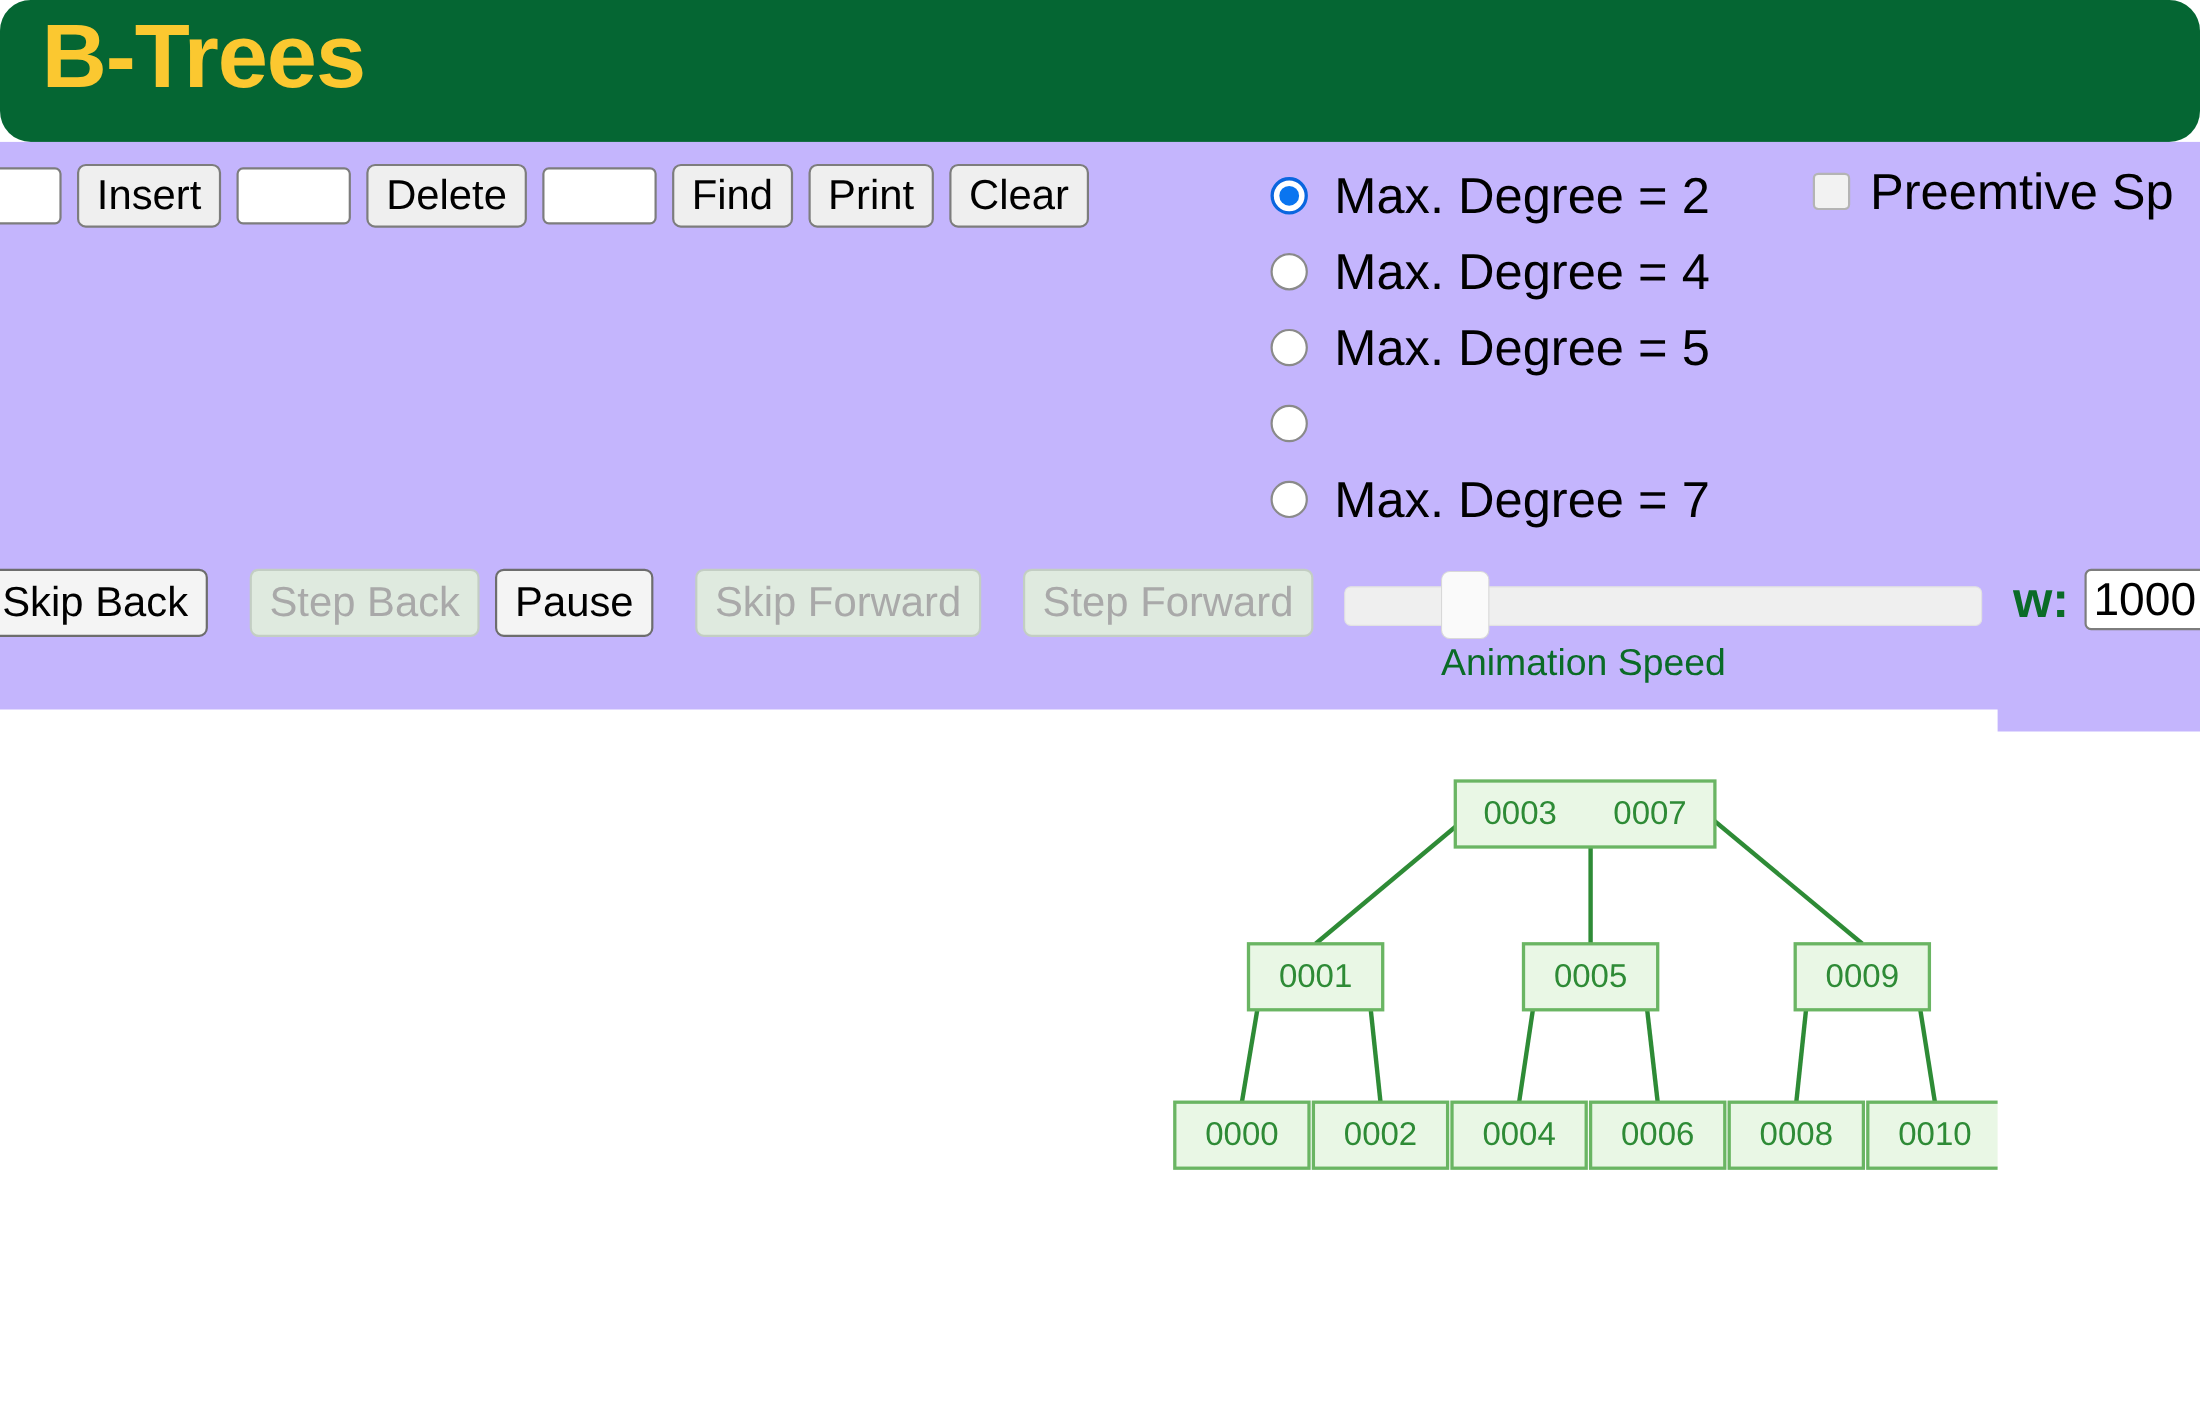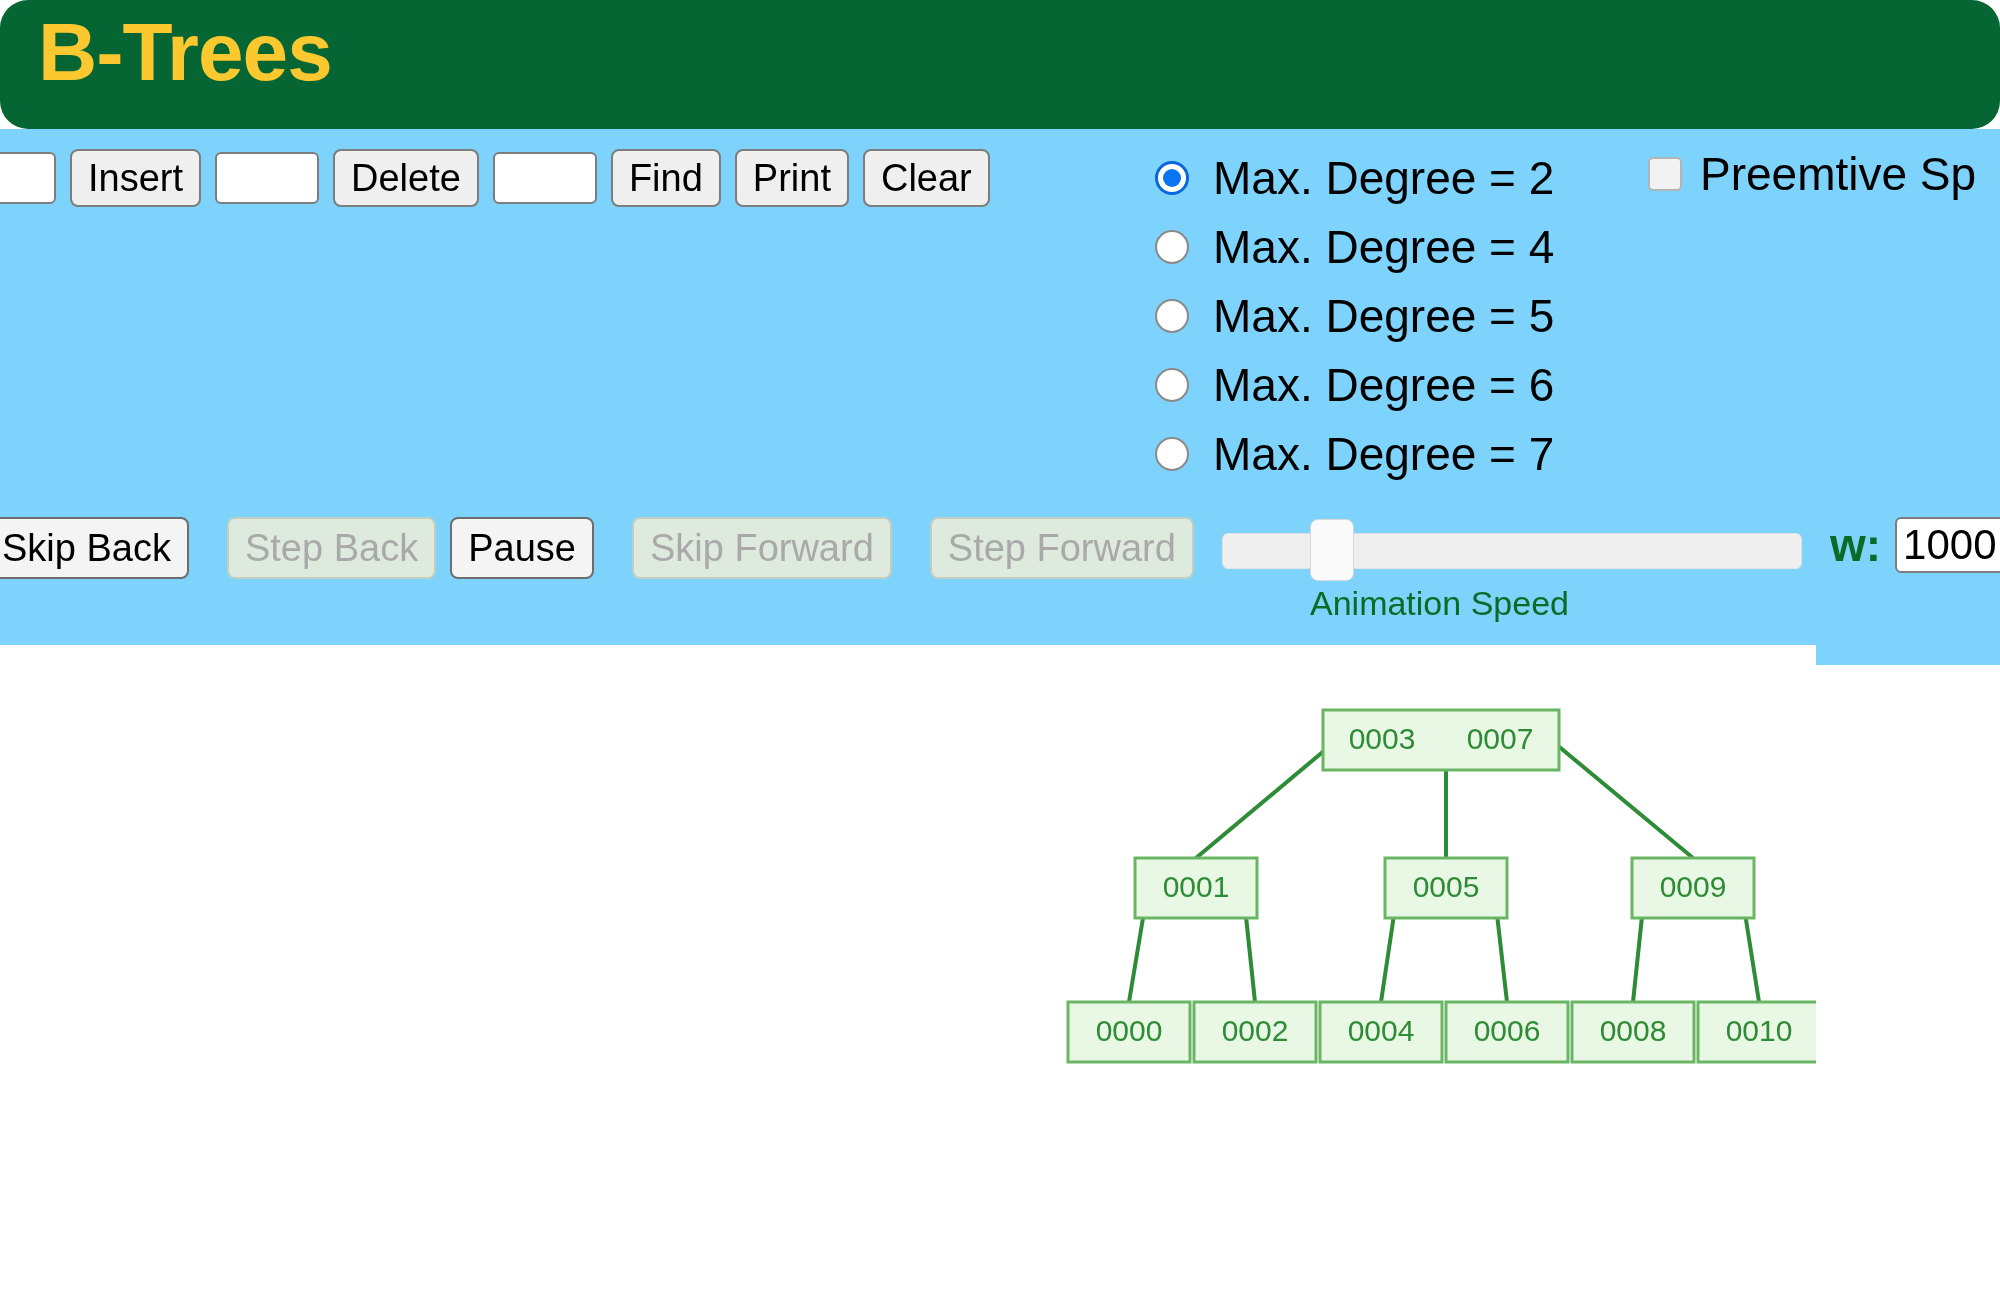--- a/index.html
+++ b/index.html
@@ -41,21 +41,21 @@
     white-space: nowrap;
   }
 
   
   .control-panel {
     position: absolute;
     left: 0;
     top: 129px;
     width: 2000px;
     height: 536px;
-    background: #7dd3fc;
+    background: #c4b5fd;
     overflow: hidden;
   }
 
   
   .toolbar-row {
     position: absolute;
     left: -48px;
     top: 20px;
     display: flex;
     align-items: center;
@@ -322,21 +322,20 @@
       <div class="radio-row">
         <span class="radio"></span>
         <span class="radio-label">Max. Degree = 4</span>
       </div>
       <div class="radio-row">
         <span class="radio"></span>
         <span class="radio-label">Max. Degree = 5</span>
       </div>
       <div class="radio-row">
         <span class="radio"></span>
-        <span class="radio-label">Max. Degree = 6</span>
       </div>
       <div class="radio-row">
         <span class="radio"></span>
         <span class="radio-label">Max. Degree = 7</span>
       </div>
     </div>
 
     <div class="checkbox-wrap">
       <span class="checkbox"></span>
       <span class="checkbox-label">Preemtive Sp</span>

